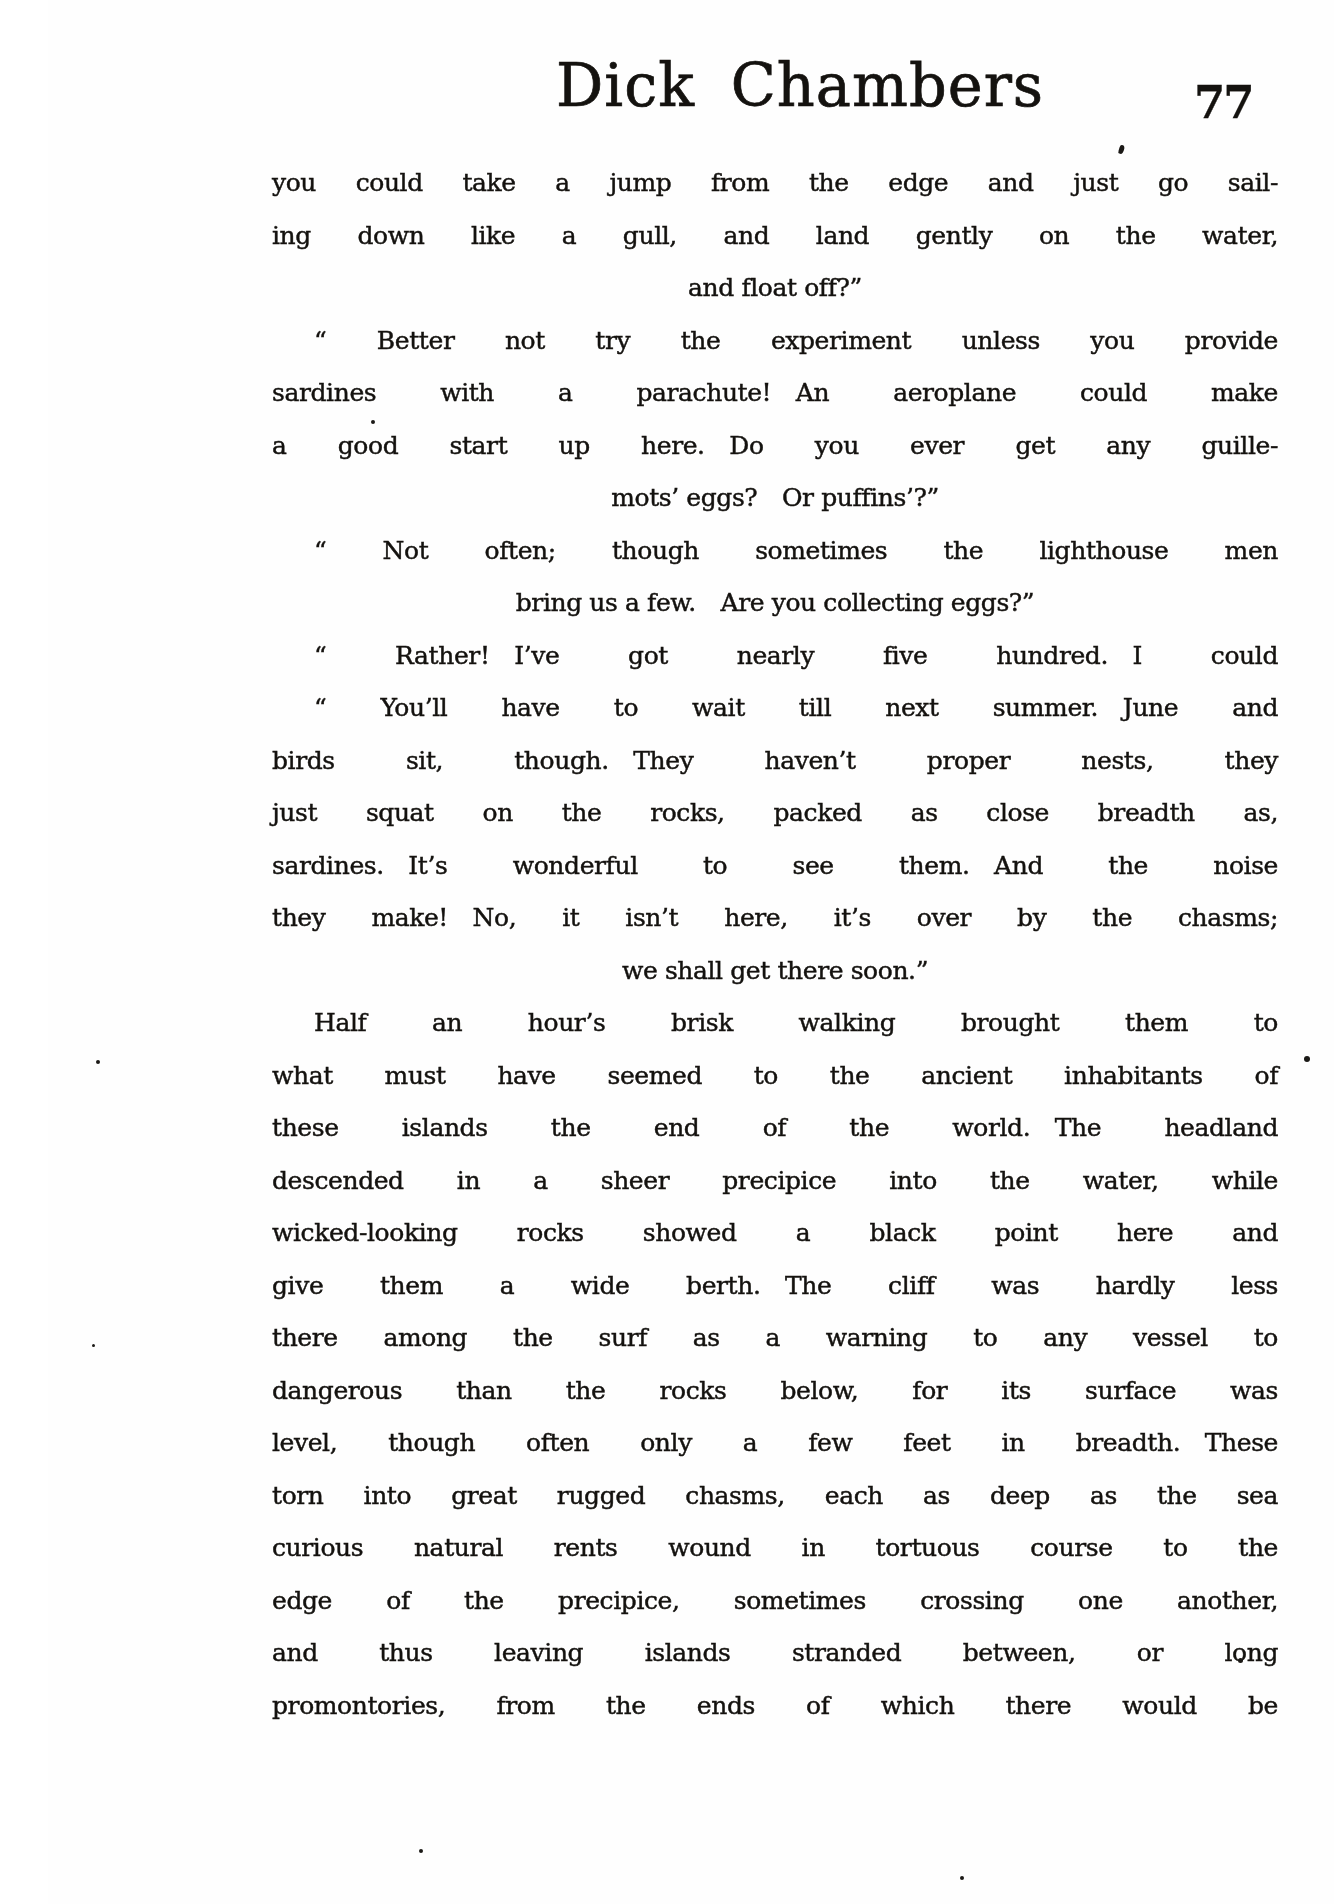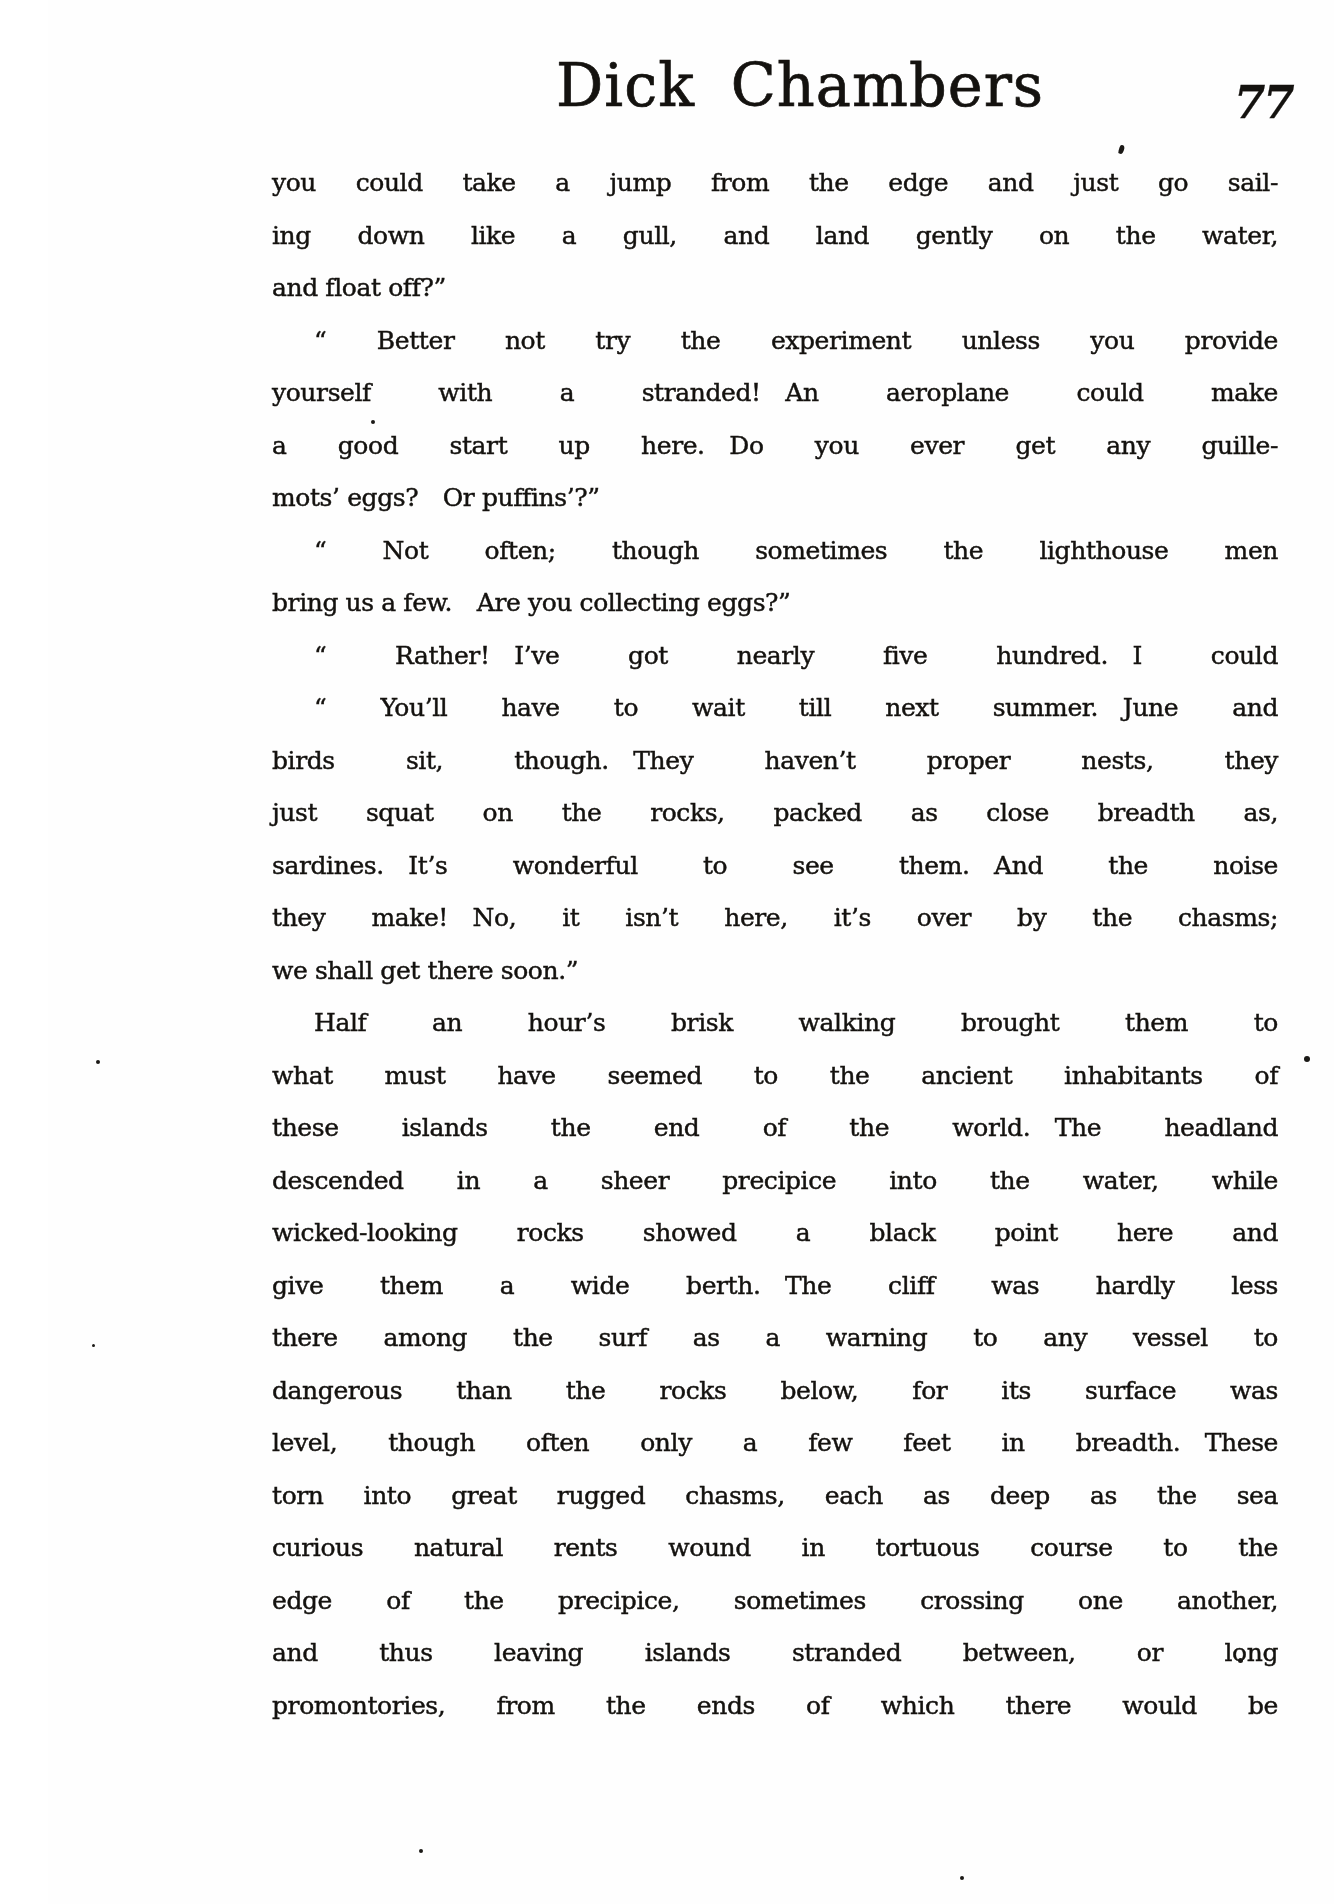--- a/index.html
+++ b/index.html
@@ -22,25 +22,24 @@
     font-size: 59px;
     font-weight: normal;
     line-height: 1.1;
     letter-spacing: 1px;
     word-spacing: 16px;
     -webkit-text-stroke: 0.7px #14120f;
     white-space: nowrap;
   }
   .page-number {
     position: absolute;
-    left: 1186px;
+    left: 1146px;
     top: 80px;
     font-size: 45px;
     font-weight: bold;
-    font-style: italic;
     line-height: 1;
     letter-spacing: -2px;
     -webkit-text-stroke: 0.3px #14120f;
   }
   .page-body {
     position: absolute;
     left: 224px;
     top: 157px;
     width: 1006px;
     -webkit-text-stroke: 0.45px #14120f;
@@ -49,21 +48,21 @@
     height: 52.5px;
     line-height: 52.5px;
     font-size: 25px;
     letter-spacing: -0.4px;
   }
   .body-line.just {
     text-align: justify;
     text-align-last: justify;
   }
   .body-line.last {
-    text-align: left;
+    text-align: center;
   }
   .body-line.indent {
     text-indent: 42px;
   }
   .speck {
     position: absolute;
     background: #1b1916;
     border-radius: 50%;
   }
   .speck.comma { border-radius: 40% 60% 60% 40%; transform: rotate(18deg); }
@@ -75,21 +74,21 @@
 
   <h1 class="page-title">Dick Chambers</h1>
 
   <div class="page-number">77</div>
 
   <div class="page-body">
       <div class="body-line just">you could take a jump from the edge and just go sail-</div>
       <div class="body-line just">ing down like a gull, and land gently on the water,</div>
       <div class="body-line last">and float off?”</div>
       <div class="body-line just indent">“ Better not try the experiment unless you provide</div>
-      <div class="body-line just">yourself with a stranded! An aeroplane could make</div>
+      <div class="body-line just">sardines with a parachute! An aeroplane could make</div>
       <div class="body-line just">a good start up here. Do you ever get any guille-</div>
       <div class="body-line last">mots’ eggs? Or puffins’?”</div>
       <div class="body-line just indent">“ Not often; though sometimes the lighthouse men</div>
       <div class="body-line last">bring us a few. Are you collecting eggs?”</div>
       <div class="body-line just indent">“ Rather! I’ve got nearly five hundred. I could</div>
       <div class="body-line just indent">“ You’ll have to wait till next summer. June and</div>
       <div class="body-line just">birds sit, though. They haven’t proper nests, they</div>
       <div class="body-line just">just squat on the rocks, packed as close breadth as,</div>
       <div class="body-line just">sardines. It’s wonderful to see them. And the noise</div>
       <div class="body-line just">they make! No, it isn’t here, it’s over by the chasms;</div>

